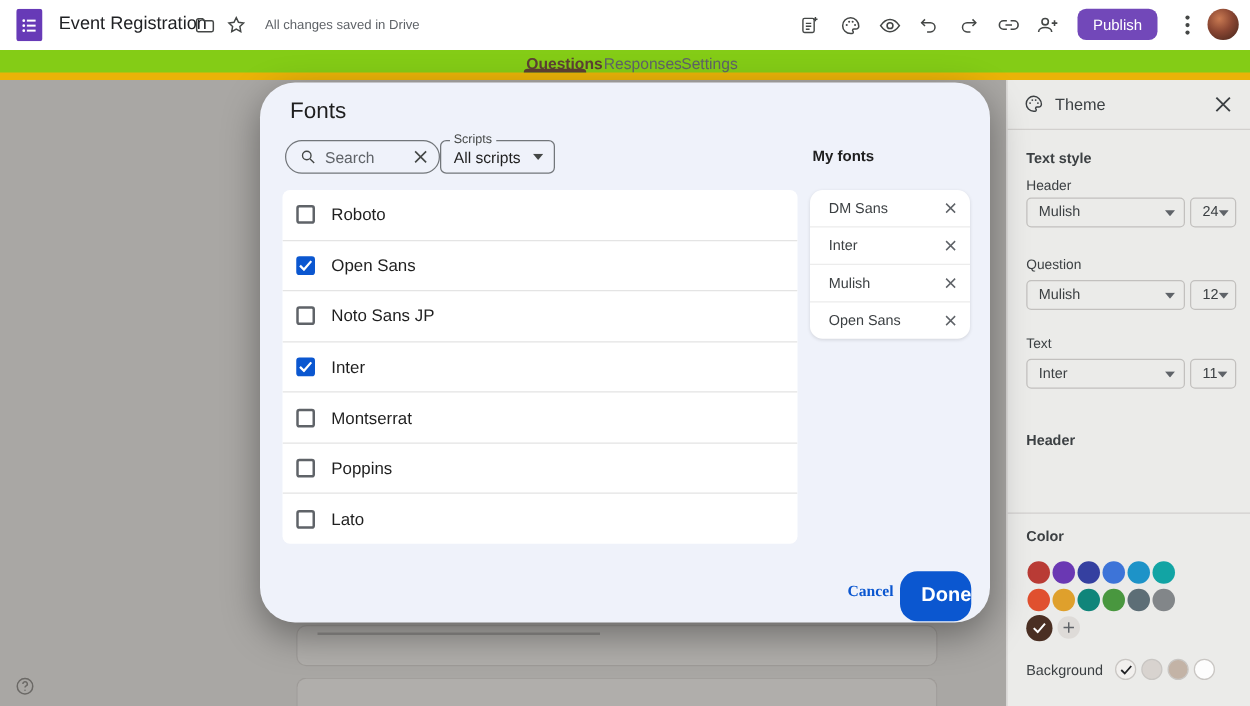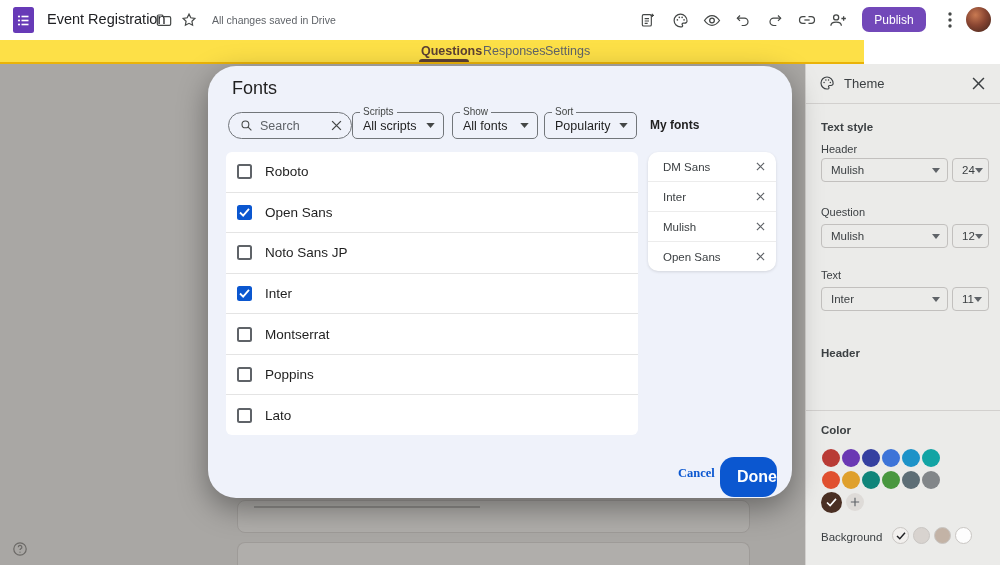--- a/index.html
+++ b/index.html
@@ -12,21 +12,21 @@
   .logo { position:absolute; left:13px; top:7px; }
   .doc-title { position:absolute; left:47px; top:11px; font-size:14.5px; color:#202124; }
   .tb-ic { position:absolute; top:11px; width:18px; height:18px; display:flex; align-items:center; justify-content:center; cursor:pointer; }
   .saved { position:absolute; left:212px; top:14px; font-size:10.5px; color:#5f6368; }
   .publish-btn { position:absolute; left:862px; top:7px; width:64px; height:25px; border:none; border-radius:7px;
                  background:#7248b9; color:#fff; font-size:12px; font-weight:500; font-family:inherit; cursor:pointer; }
   .avatar { position:absolute; left:966px; top:7px; width:25px; height:25px; border-radius:50%;
             background:radial-gradient(circle at 38% 32%, #c97a52 0%, #8a4632 45%, #40231a 100%); }
 
   
-  .tabsrow { position:absolute; left:0; top:40px; width:864px; height:24px; background:#fde047; z-index:4; border-bottom:2px solid #eab308; }
+  .tabsrow { position:absolute; left:0; top:40px; width:1000px; height:24px; background:#84cc16; z-index:4; border-bottom:6px solid #eab308; }
   .tab { position:absolute; top:4px; font-size:12.5px; color:#5f6368; cursor:pointer; }
   .tab.active { color:#5c4033; font-weight:700; }
   .tab-indicator { position:absolute; left:419px; bottom:0; width:50px; height:3px; background:#5c4033; border-radius:3px 3px 0 0; }
 
   
   .scrim { position:absolute; left:0; top:64px; width:805px; height:501px; background:#a9a7a4; z-index:1; }
   .dim-card { position:absolute; background:#b0aeab; border:1px solid #9e9b98; border-radius:8px; }
   .dim-line { position:absolute; background:#8f8d8b; }
   .help-ic { position:absolute; left:12px; top:477px; width:16px; height:16px; cursor:pointer; }
 
@@ -225,38 +225,20 @@
 
     <div class="fbox" style="left:144px; width:92px;">
       <span class="flabel">Scripts</span>
       <span class="fvalue">All scripts</span>
       <span style="display:flex">
           <svg width="9" height="5" viewBox="0 0 10 6">
             <polygon points="0,0 10,0 5,6" fill="#444746"></polygon>
           </svg>
         </span>
     </div>
-    <div class="fbox" style="left:244px; width:86px;">
-      <span class="flabel">Show</span>
-      <span class="fvalue">All fonts</span>
-      <span style="display:flex">
-          <svg width="9" height="5" viewBox="0 0 10 6">
-            <polygon points="0,0 10,0 5,6" fill="#444746"></polygon>
-          </svg>
-        </span>
-    </div>
-    <div class="fbox" style="left:336px; width:93px;">
-      <span class="flabel">Sort</span>
-      <span class="fvalue">Popularity</span>
-      <span style="display:flex">
-          <svg width="9" height="5" viewBox="0 0 10 6">
-            <polygon points="0,0 10,0 5,6" fill="#444746"></polygon>
-          </svg>
-        </span>
-    </div>
 
     <div class="myfonts-label">My fonts</div>
 
     <div class="font-list">
       <div class="font-row">
         <span class="cb"></span>
         <span class="font-label">Roboto</span>
       </div>
       <div class="font-row">
         <span class="cb checked">

